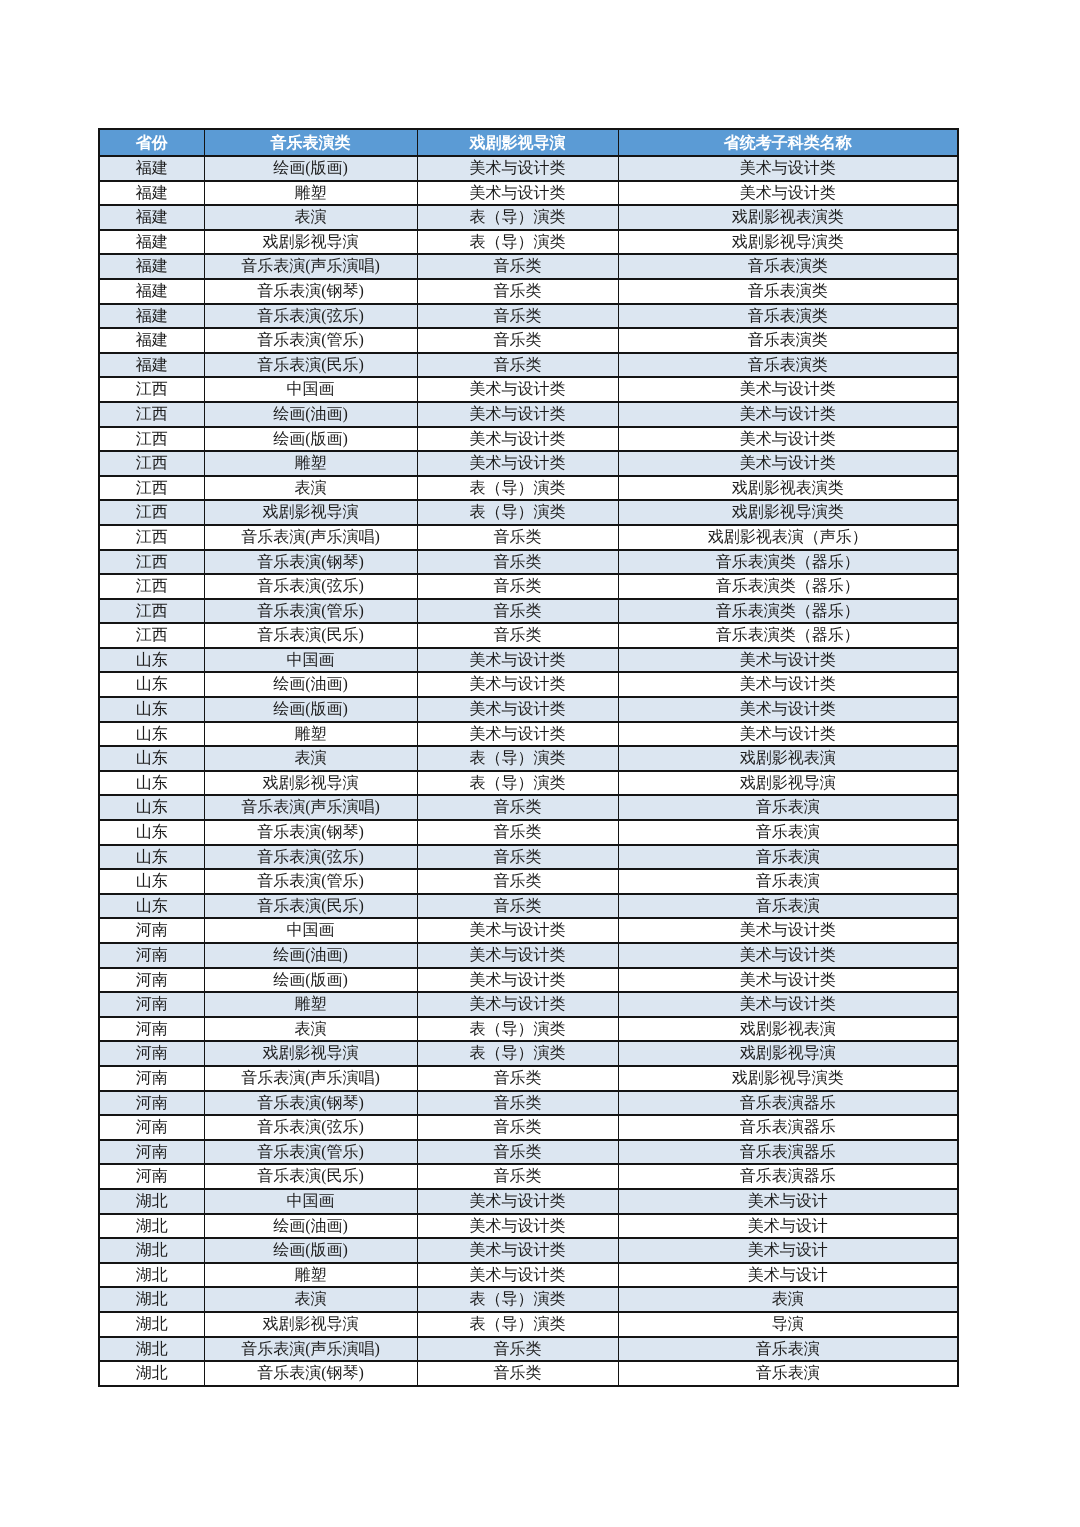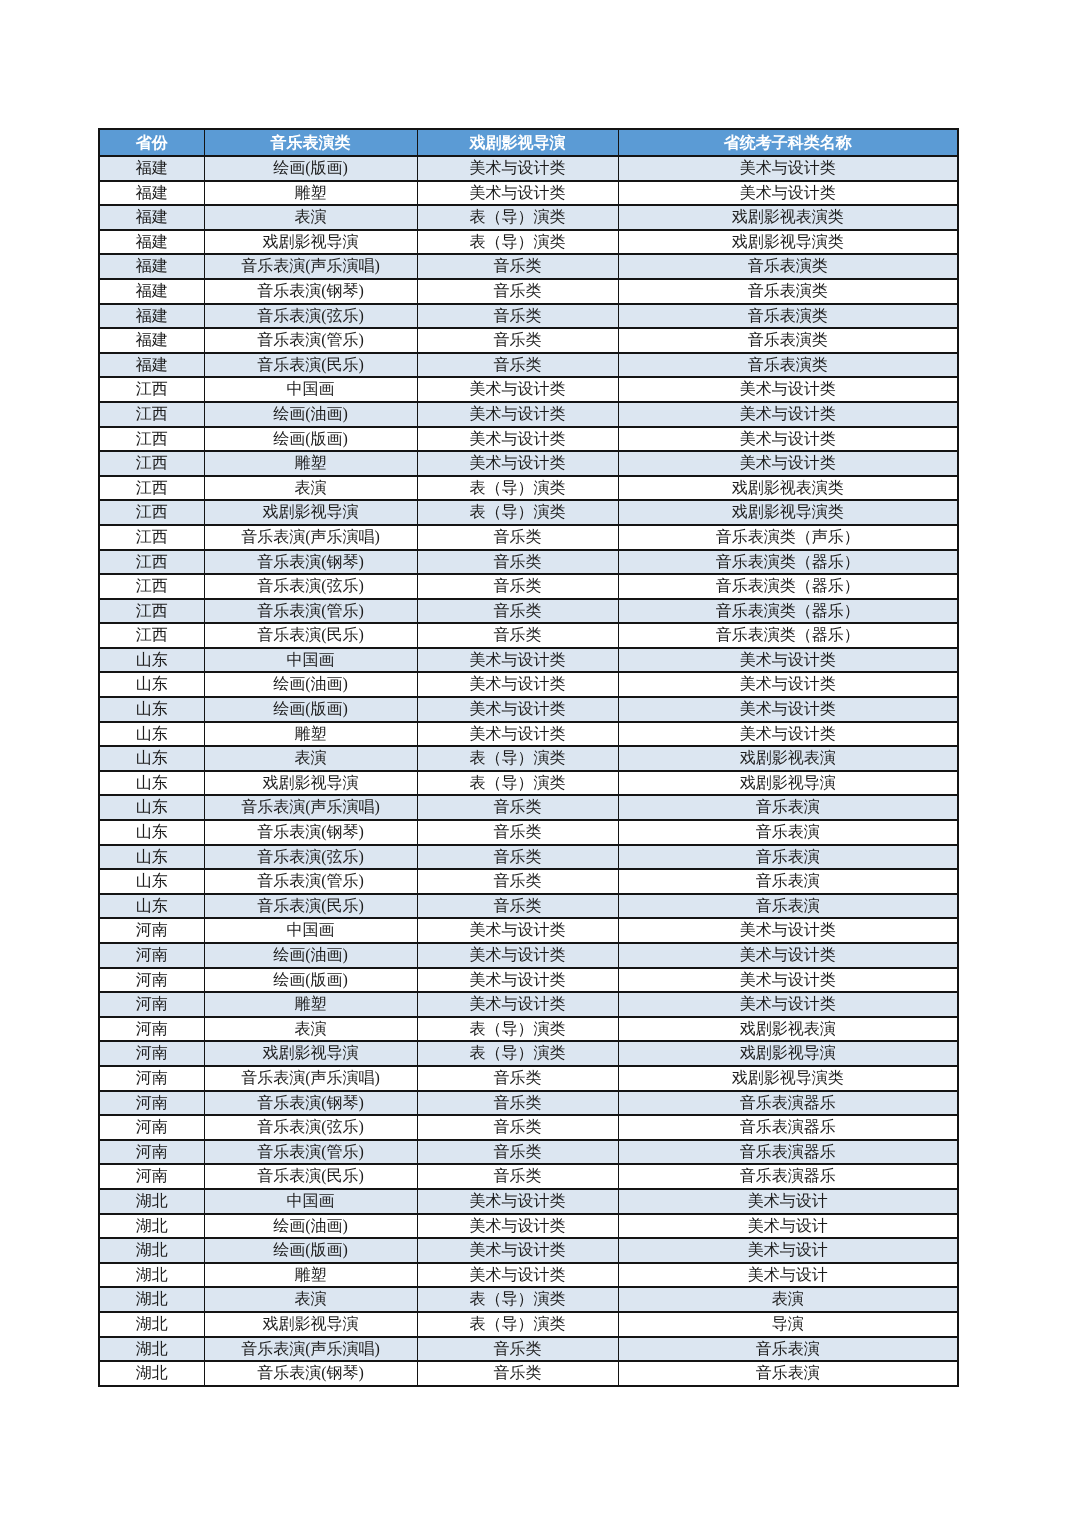--- a/index.html
+++ b/index.html
@@ -170,21 +170,21 @@
         <tr class="band">
           <td>江西</td>
           <td>戏剧影视导演</td>
           <td>表（导）演类</td>
           <td>戏剧影视导演类</td>
         </tr>
         <tr>
           <td>江西</td>
           <td>音乐表演(声乐演唱)</td>
           <td>音乐类</td>
-          <td>音乐表演类（声乐）</td>
+          <td>戏剧影视表演（声乐）</td>
         </tr>
         <tr class="band">
           <td>江西</td>
           <td>音乐表演(钢琴)</td>
           <td>音乐类</td>
           <td>音乐表演类（器乐）</td>
         </tr>
         <tr>
           <td>江西</td>
           <td>音乐表演(弦乐)</td>

